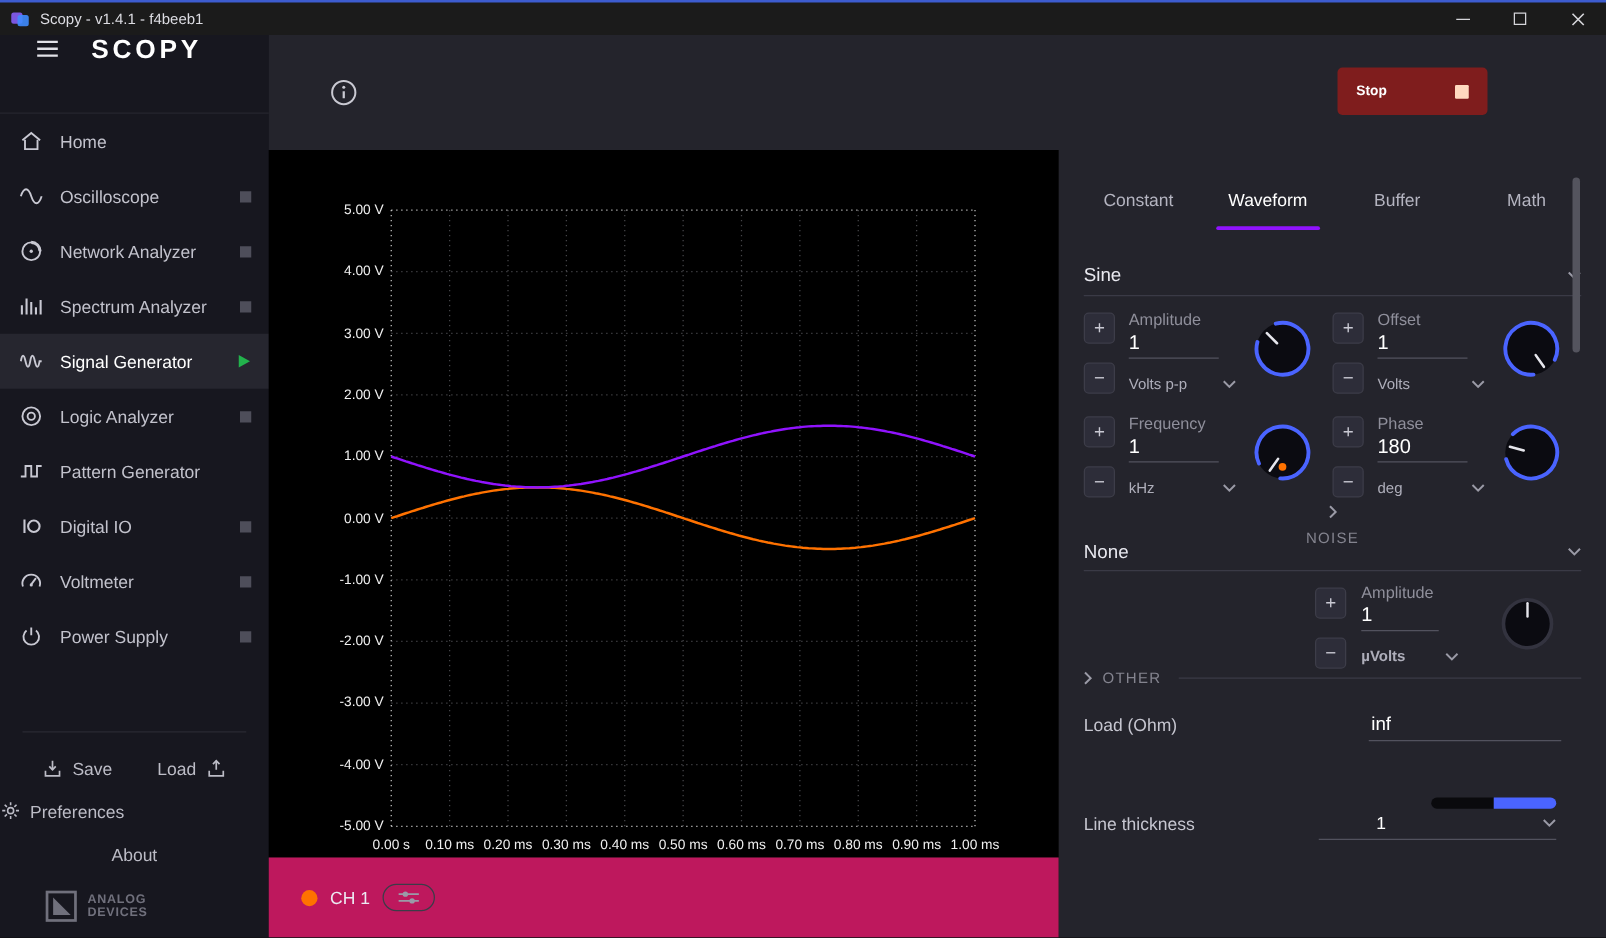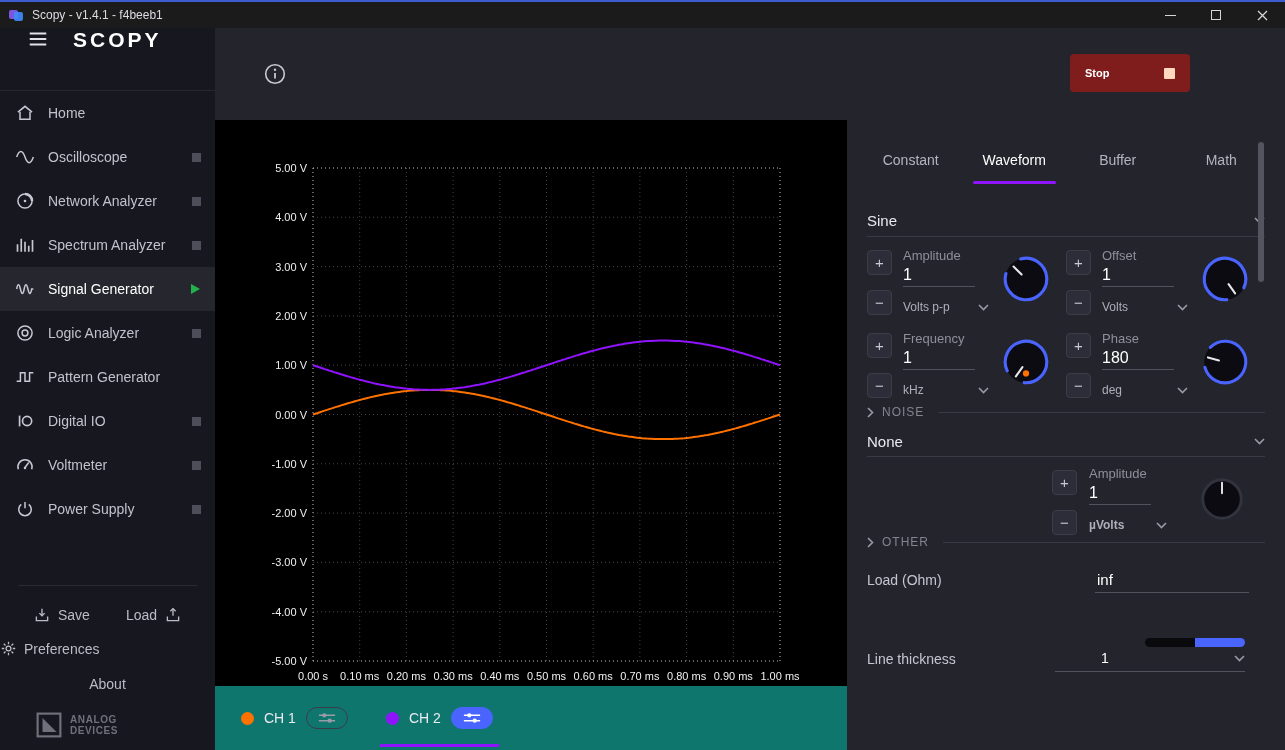--- a/index.html
+++ b/index.html
@@ -45,21 +45,21 @@
     color:#fff;font-size:11px;font-weight:bold;}
   .stop-sq{width:11px;height:11px;background:#ffd9bf;border-radius:1px;}
 
   
   .plot{position:absolute;left:215px;top:120px;width:632px;height:566px;background:#000;}
   .plot svg{position:absolute;left:0;top:0;}
   .ytick{position:absolute;width:80px;text-align:right;font-size:11px;color:#f0f0f0;}
   .xtick{position:absolute;width:56px;text-align:center;font-size:11px;color:#f0f0f0;}
 
   
-  .bottombar{position:absolute;left:215px;top:686px;width:632px;height:64px;background:#0f766e;
+  .bottombar{position:absolute;left:215px;top:686px;width:632px;height:64px;background:#be185d;
     display:flex;align-items:center;padding-left:20px;box-sizing:border-box;gap:26px;}
   .chan{position:relative;display:flex;align-items:center;gap:10px;height:100%;padding:0 6px;cursor:pointer;}
   .dot{width:13px;height:13px;border-radius:50%;}
   .chan-label{font-size:14px;color:#eceaf2;}
   .chan-toggle{width:42px;height:22px;border-radius:11px;border:1px solid #3c3c48;display:flex;align-items:center;justify-content:center;color:#9a9aa8;box-sizing:border-box;}
   .chan-toggle.on{background:#4A64FF;border-color:#4A64FF;color:#fff;}
   .chan-underline{position:absolute;left:0;right:0;bottom:3px;height:3px;}
 
   
   .rightpanel{position:absolute;left:847px;top:120px;width:438px;height:630px;background:#24242c;}
@@ -75,21 +75,21 @@
   .ctrl{position:relative;}
   .pm{position:absolute;left:0;width:25px;height:25px;background:#2d2d39;border:1px solid #3d3d49;border-radius:4px;
     color:#c9c9d3;font-size:15px;display:flex;align-items:center;justify-content:center;line-height:1;}
   .pm.plus{top:8px;} .pm.minus{top:48px;}
   .ctrl-label{position:absolute;left:36px;top:6px;font-size:13px;color:#8f8f9b;}
   .ctrl-value{position:absolute;left:36px;top:24px;width:72px;font-size:16px;color:#fff;border-bottom:1px solid #52525e;padding-bottom:2px;}
   .ctrl-unit{position:absolute;left:36px;top:58px;width:86px;font-size:12px;color:#aeaeba;display:flex;align-items:center;justify-content:space-between;cursor:pointer;}
   .knob{position:absolute;left:132px;top:10px;width:54px;height:54px;cursor:pointer;}
   .sec-header{position:absolute;left:20px;width:398px;height:16px;display:flex;align-items:center;gap:8px;color:#84848f;font-size:12px;letter-spacing:1px;cursor:pointer;}
   .sec-header .line{flex:1;height:1px;background:#3a3a46;margin-left:6px;}
-  .noise-h{top:284px;} .other-h{top:414px;}
+  .noise-h{top:284px;flex-direction:column;} .other-h{top:414px;}
   .noise-amp{position:absolute;top:344px;left:20px;width:398px;height:92px;}
   .na-plus{left:185px;top:6px;} .na-minus{left:185px;top:46px;}
   .na-label{position:absolute;left:222px;top:2px;font-size:13px;color:#8f8f9b;}
   .na-value{position:absolute;left:222px;top:20px;width:62px;font-size:16px;color:#fff;border-bottom:1px solid #52525e;padding-bottom:2px;}
   .na-unit{position:absolute;left:222px;top:54px;width:78px;font-size:12px;color:#aeaeba;display:flex;align-items:center;justify-content:space-between;cursor:pointer;font-weight:bold;}
   .na-knob{position:absolute;left:330px;top:10px;width:50px;height:50px;}
   .load-row{position:absolute;top:444px;left:20px;width:398px;height:34px;}
   .load-label{position:absolute;left:0;top:8px;font-size:14px;color:#c6c6d0;}
   .load-input{position:absolute;left:228px;top:2px;width:150px;background:transparent;border:none;border-bottom:1px solid #52525e;
     color:#fff;font-size:15px;height:26px;font-family:inherit;padding:0 2px;outline:none;}
@@ -366,32 +366,20 @@
       <span class="dot" style="background: rgb(255, 114, 0);"></span>
       <span class="chan-label">CH 1</span>
       <span class="chan-toggle">
         <svg width="18" height="14" viewBox="0 0 20 14" fill="none">
           <path d="M1 4 H19 M1 10 H19" stroke="currentColor" stroke-width="1.6"></path>
           <circle cx="7" cy="4" r="2.4" fill="currentColor" stroke="none"></circle>
           <circle cx="13" cy="10" r="2.4" fill="currentColor" stroke="none"></circle>
         </svg>
       </span>
     </div>
-    <div class="chan active">
-      <span class="dot" style="background: rgb(144, 19, 254);"></span>
-      <span class="chan-label">CH 2</span>
-      <span class="chan-toggle on">
-        <svg width="18" height="14" viewBox="0 0 20 14" fill="none">
-          <path d="M1 4 H19 M1 10 H19" stroke="currentColor" stroke-width="1.6"></path>
-          <circle cx="7" cy="4" r="2.4" fill="currentColor" stroke="none"></circle>
-          <circle cx="13" cy="10" r="2.4" fill="currentColor" stroke="none"></circle>
-        </svg>
-      </span>
-      <span class="chan-underline" style="background: rgb(144, 19, 254);"></span>
-    </div>
   </div>
 
 <div class="rightpanel">
   <div class="tabs" id="tabs">
       <div class="tab">
         <span>Constant</span>
       </div>
       <div class="tab active">
         <span>Waveform</span>
       </div>

